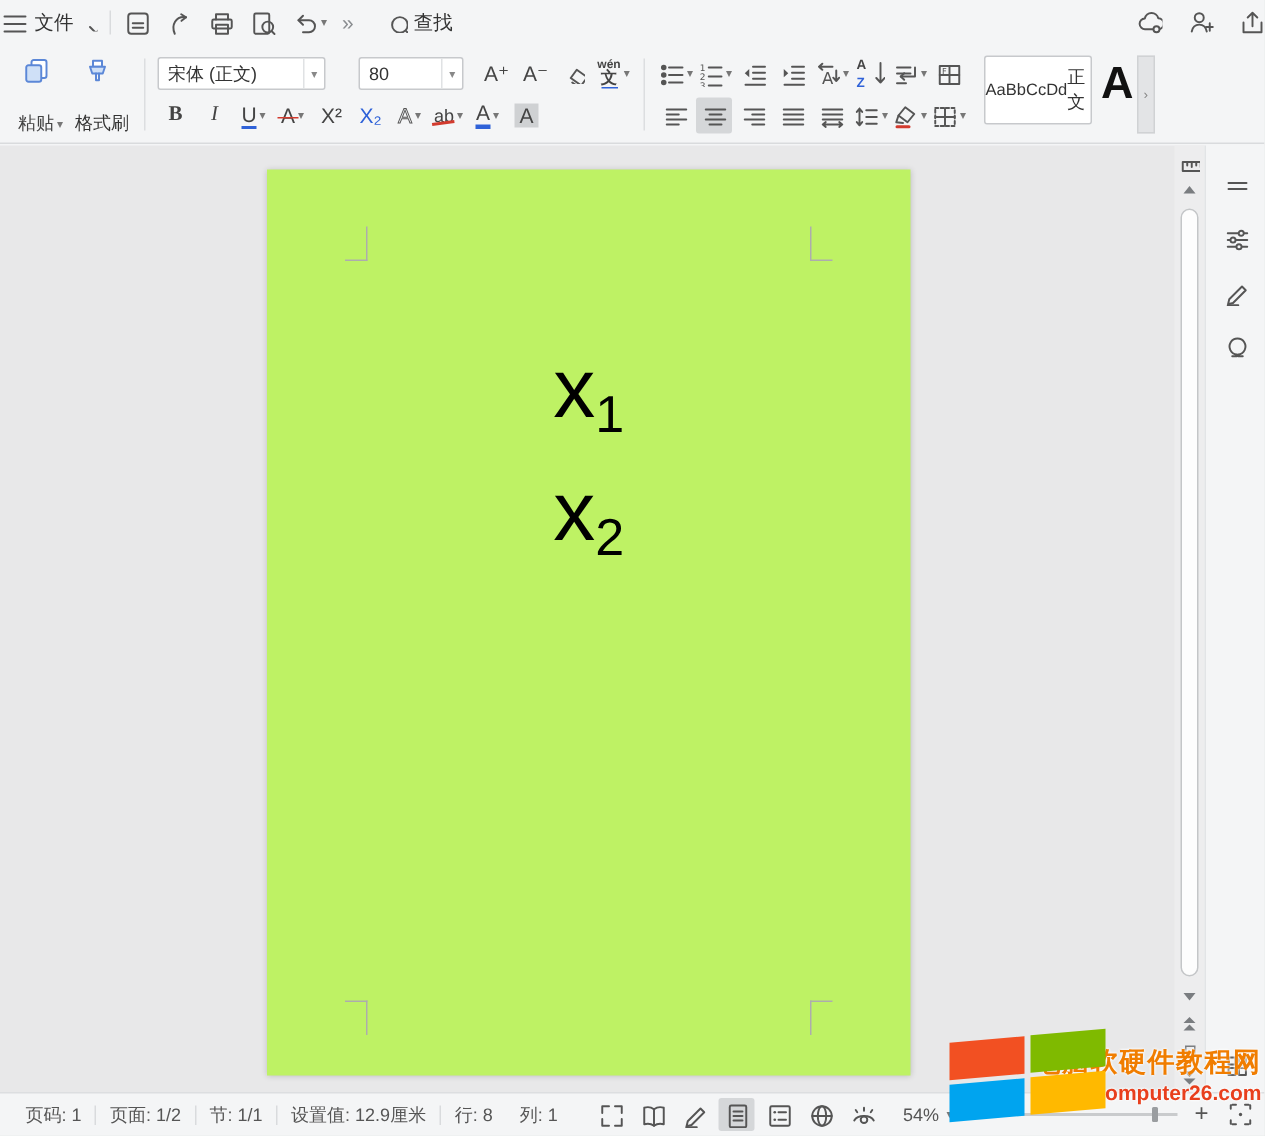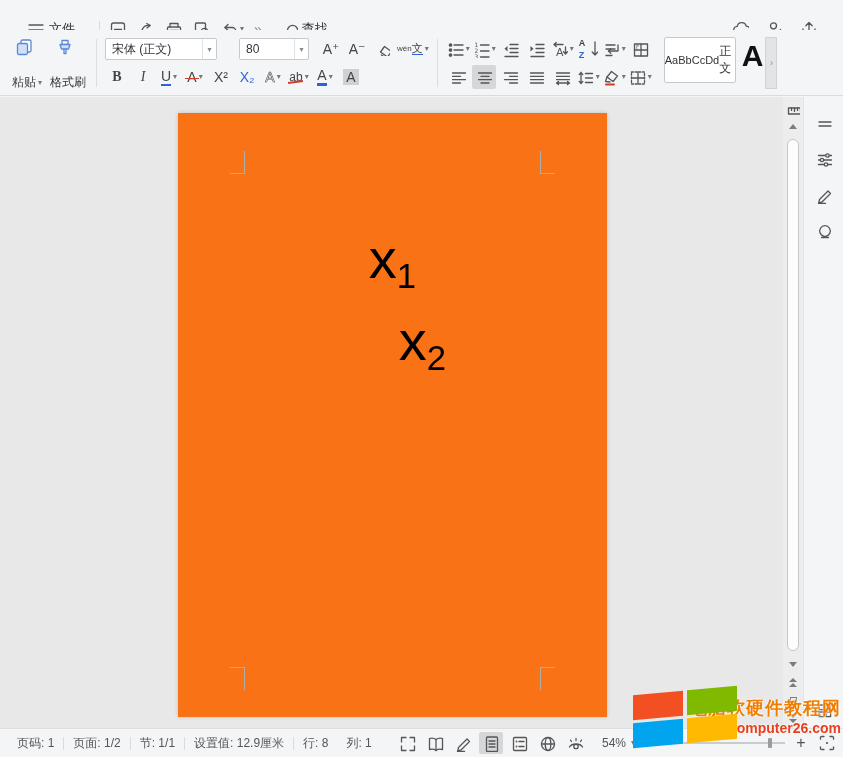--- a/index.html
+++ b/index.html
@@ -7,21 +7,21 @@
   body { font-family:"Liberation Sans","DejaVu Sans",sans-serif; font-size:12px; color:#444; background:#f4f5f6; }
   #app { position:relative; width:843px; height:757px; overflow:hidden; }
 
   svg.i { width:18px; height:18px; stroke:#555; fill:none; stroke-width:1.3; stroke-linecap:round; stroke-linejoin:round; flex:none; }
   svg.i.sm { width:14px; height:14px; }
   svg.i.xs { width:11px; height:11px; }
   svg.i.dis { stroke:#bcbfc2; }
   .caret { font-size:8px; color:#777; line-height:1; margin-left:2px; }
 
   
-  #titlebar { position:absolute; top:0; left:0; right:0; height:30px; display:flex; align-items:center; padding:0 26px; gap:8px; background:#f4f5f6;margin-top:14px; }
+  #titlebar { position:absolute; top:0; left:0; right:0; height:30px; display:flex; align-items:center; padding:0 0; gap:8px; background:#f4f5f6; }
   .tb-file { display:flex; align-items:center; gap:5px; font-size:13px; color:#333; }
   .tb-sep { width:1px; height:16px; background:#d9dbdd; }
   .qa { display:flex; align-items:center; gap:10px; }
   .qa .btn { display:flex; align-items:center; }
   #tabs { display:flex; align-items:center; height:30px; margin-left:6px; }
   .tab { padding:4px 7px; font-size:13px; color:#333; border-right:1px solid #dcdee0; line-height:16px; white-space:nowrap; cursor:default; }
   .tab:last-child { border-right:none; }
   .tab.active { background:#3C74F2; color:#fff; border-radius:2px; border-right-color:transparent; }
   .search { display:flex; align-items:center; gap:4px; margin-left:14px; color:#333; font-size:13px; }
   .tb-right { margin-left:auto; display:flex; align-items:center; gap:16px; }
@@ -44,43 +44,43 @@
   .glyph { font-size:14px; color:#444; }
   .g-bold { font-weight:bold; font-family:"Liberation Serif",serif; }
   .g-it { font-style:italic; font-family:"Liberation Serif",serif; }
   .g-u { text-decoration:none; border-bottom:2px solid #2f62d8; padding-bottom:0px; }
   .g-strike { position:relative; }
   .g-strike::after { content:""; position:absolute; left:-2px; right:-2px; top:55%; border-top:1.5px solid #d23b2e; }
   .g-fontcolor { border-bottom:3px solid #2f62d8; line-height:1.05; }
   .g-shade { background:#cfd1d3; padding:0 3px; }
   .g-hl { position:relative; font-size:12px; }
   .g-hl::after { content:""; position:absolute; left:-1px; right:-1px; bottom:1px; border-bottom:2.5px solid #d23b2e; transform:rotate(-8deg); }
-  .pinyin { display:flex; flex-direction:row; align-items:center; line-height:1; font-size:8px; color:#444; }
+  .pinyin { display:flex; flex-direction:column; align-items:center; line-height:1; font-size:8px; color:#444;font-weight:bold; }
   .pinyin .py-ch { font-size:11px; }
   .azsort { position:relative; width:20px; height:22px; font-size:9px; font-weight:bold; color:#444; }
   .azsort .az-a { position:absolute; left:1px; top:0; }
   .azsort .az-z { position:absolute; left:1px; bottom:0; color:#2f62d8; }
   .azsort svg { position:absolute; right:0; top:1px; width:9px; height:20px; }
   .stylebox { width:72px; height:46px; background:#fff; border:1px solid #c7c9cc; border-radius:2px; display:flex; flex-direction:row; align-items:center; justify-content:center; margin:4px 0 0 6px; }
   .stylebox .sp { font-size:11px; color:#333; }
   .stylebox .sn { font-size:12px; color:#333; }
   .newstyle { font-size:30px; font-weight:bold; color:#111; padding:2px 2px 0 6px; line-height:1; align-self:flex-start; margin-top:6px; }
   .stylestrip { width:12px; background:#e3e4e6; border:1px solid #d0d2d4; display:flex; align-items:center; justify-content:center; color:#888; font-size:9px; margin:4px 0; }
 
   
   #docarea { position:absolute; top:97px; left:0; right:40px; bottom:29px; background:#e8e8e9; }
-  #page { position:absolute; left:178px; top:16px; width:429px; height:604px; background:#f97316; box-shadow:0 0 4px rgba(0,0,0,.18); }
+  #page { position:absolute; left:178px; top:16px; width:429px; height:604px; background:#bef264; box-shadow:0 0 4px rgba(0,0,0,.18); }
   .crop { position:absolute; width:15px; height:23px; border:0 solid #adadad; }
   .crop.tl { left:52px; top:38px; border-right-width:1px; border-bottom-width:1px; }
   .crop.tr { right:52px; top:38px; border-left-width:1px; border-bottom-width:1px; }
   .crop.bl { left:52px; bottom:27px; border-right-width:1px; border-top-width:1px; }
   .crop.br { right:52px; bottom:27px; border-left-width:1px; border-top-width:1px; }
   .docline { position:absolute; left:0; width:100%; text-align:center; font-size:56px; color:#000; font-family:"Liberation Sans",sans-serif; line-height:1; }
   .docline sub { font-size:0.62em; vertical-align:-0.28em; }
-  #line1 { top:118px; } #line2 { top:200px;margin-left:30px; }
+  #line1 { top:118px; } #line2 { top:200px; }
 
   
   #vscroll { position:absolute; right:0; top:0; bottom:0; width:20px; background:#ededee; display:flex; flex-direction:column; align-items:center; }
   #vscroll .thumb { width:12px; height:512px; background:#fdfdfd; border:1px solid #c4c6c8; border-radius:7px; margin-top:4px; }
   .sc { height:18px; display:flex; align-items:center; justify-content:center; }
   .tri { width:0; height:0; border-left:4px solid transparent; border-right:4px solid transparent; }
   .tri.up { border-bottom:5px solid #7a7d80; }
   .tri.down { border-top:5px solid #7a7d80; }
   .dbl { display:flex; flex-direction:column; gap:1px; align-items:center; }
   .sqr { width:7px; height:7px; border:1px solid #7a7d80; }

